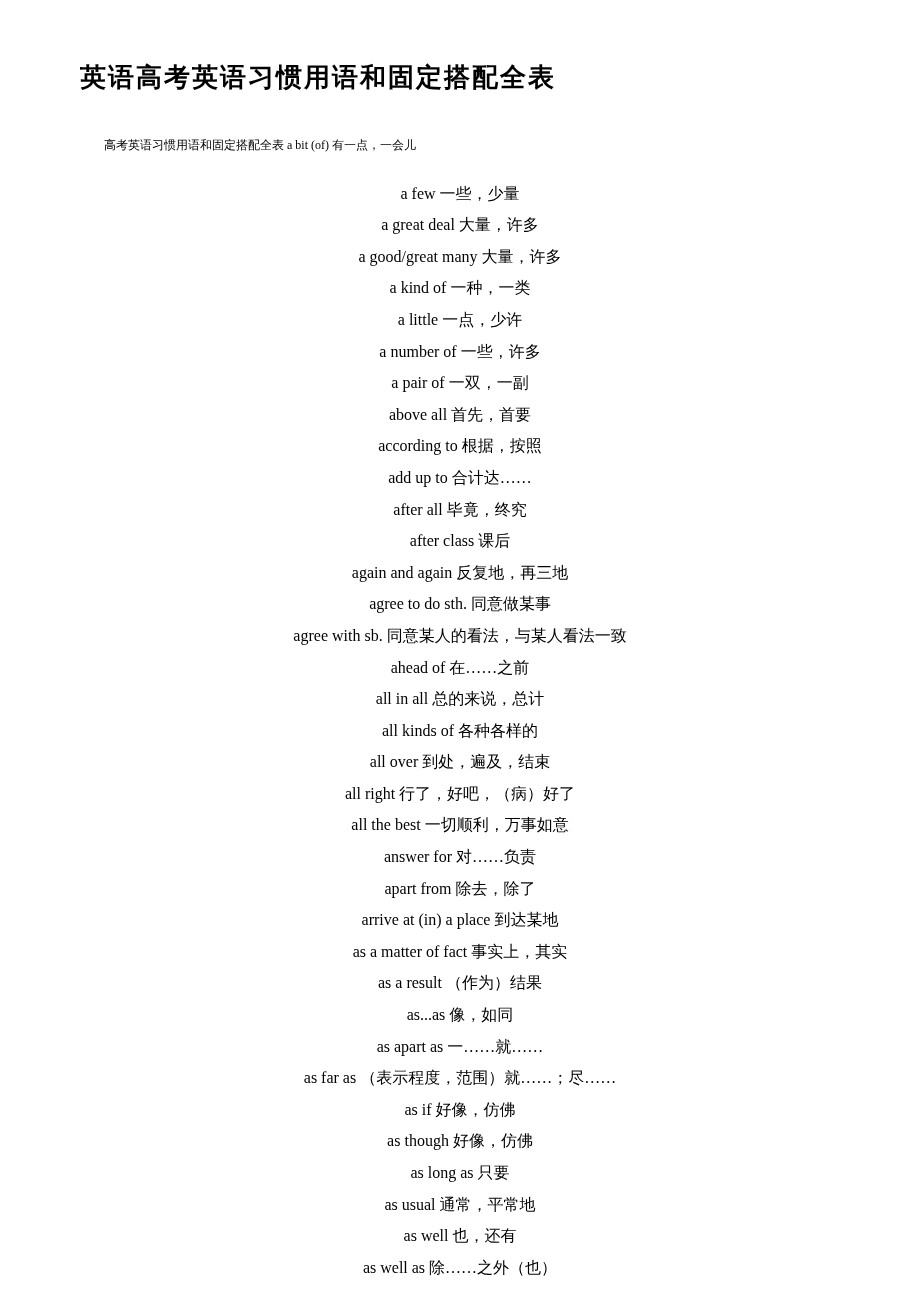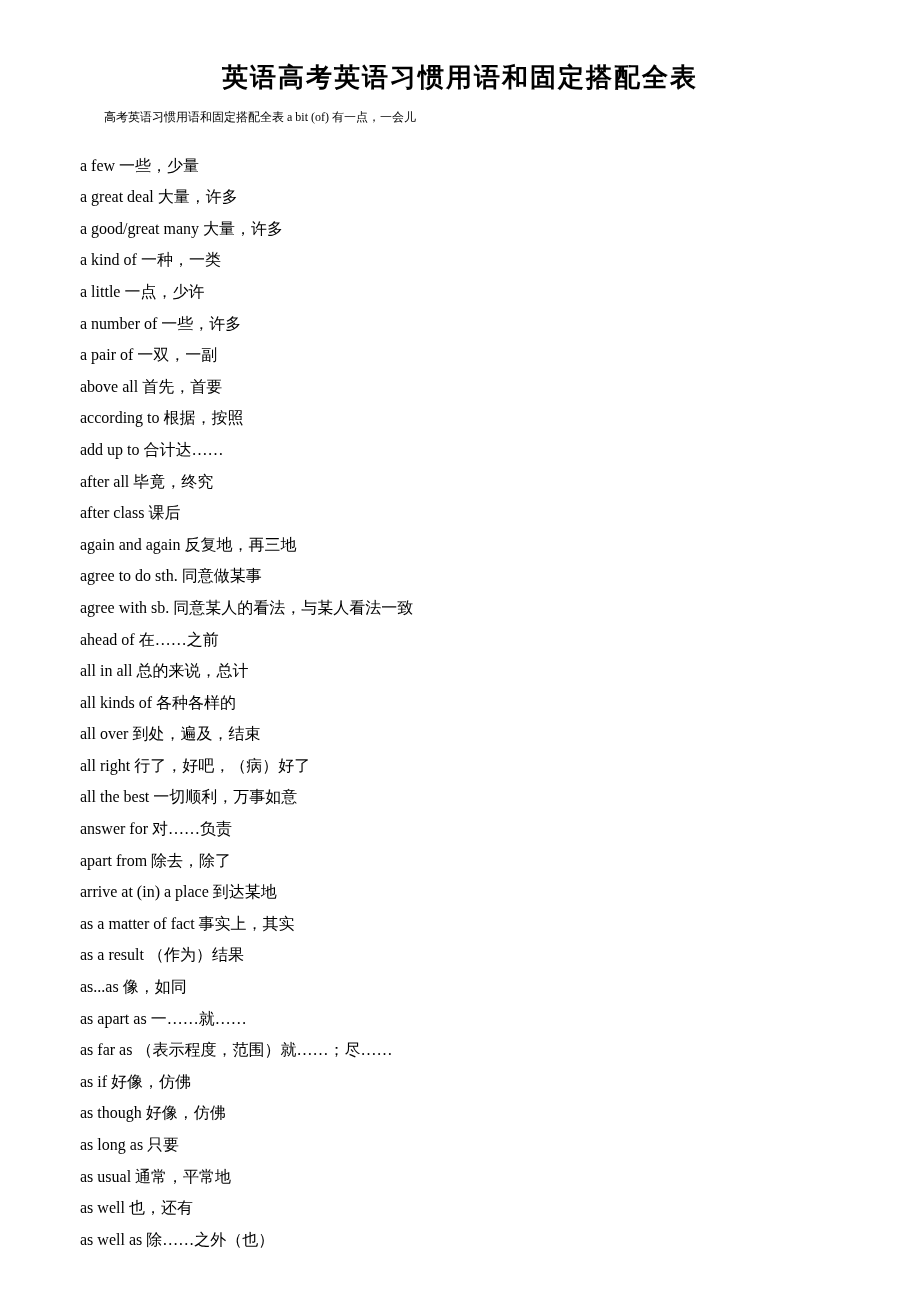--- a/index.html
+++ b/index.html
@@ -11,38 +11,38 @@
     body {
       background-color: #ffffff;
       font-family: "SimSun", "宋体", serif;
       color: #000000;
       width: 920px;
       min-height: 1302px;
       padding: 60px 80px 60px 80px;
     }
 
     .page-title {
-      text-align: center;
       font-size: 26px;
       font-weight: bold;
-      margin-bottom: 12px;
+      margin-bottom: 40px;
       letter-spacing: 2px;
     }
 
     .intro-line {
       text-indent: 2em;
       font-size: 12px;
       margin-bottom: 22px;
       line-height: 1.8;
     }
 
     .entry {
       font-size: 16px;
       line-height: 1.85;
       margin-bottom: 2px;
+      text-align: center;
     }
   </style>
 </head>
 <body>
 
 <div class="page-title">英语高考英语习惯用语和固定搭配全表</div>
 
 <div class="intro-line">高考英语习惯用语和固定搭配全表 a bit (of) 有一点，一会儿</div>
 
 <div>

